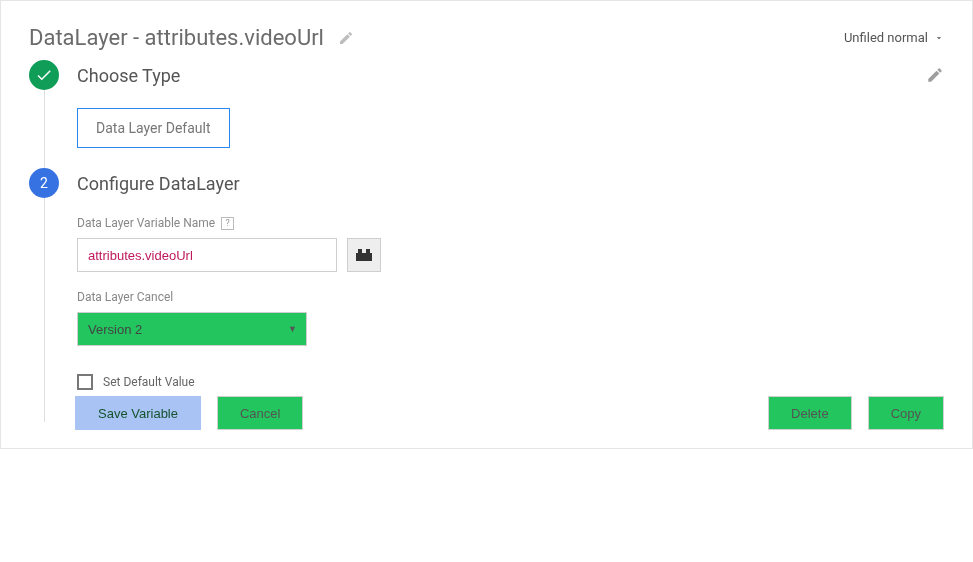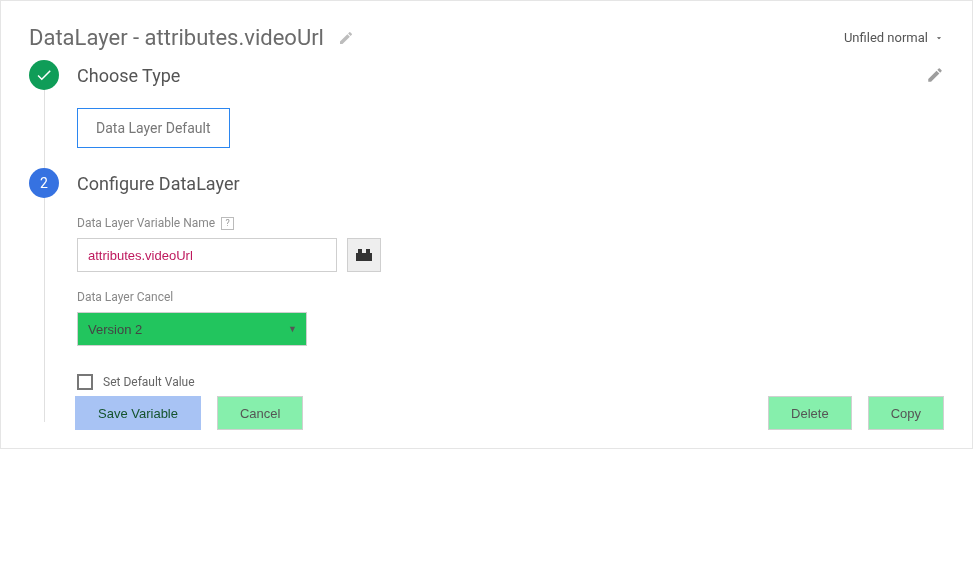--- a/index.html
+++ b/index.html
@@ -191,21 +191,21 @@
     left: 0; right: 0;
     padding: 0 28px 0 74px;
     display: flex;
     gap: 16px;
     align-items: center;
   }
   .btn {
     height: 34px;
     padding: 0 22px;
     border: 1px solid #d0d0d0;
-    background: #86efac;
+    background: #22c55e;
     color: #555;
     font-size: 13px;
     cursor: pointer;
     display: inline-flex;
     align-items: center;
     justify-content: center;
   }
   .btn-primary {
     background: #a8c3f4;
     border-color: #a8c3f4;

